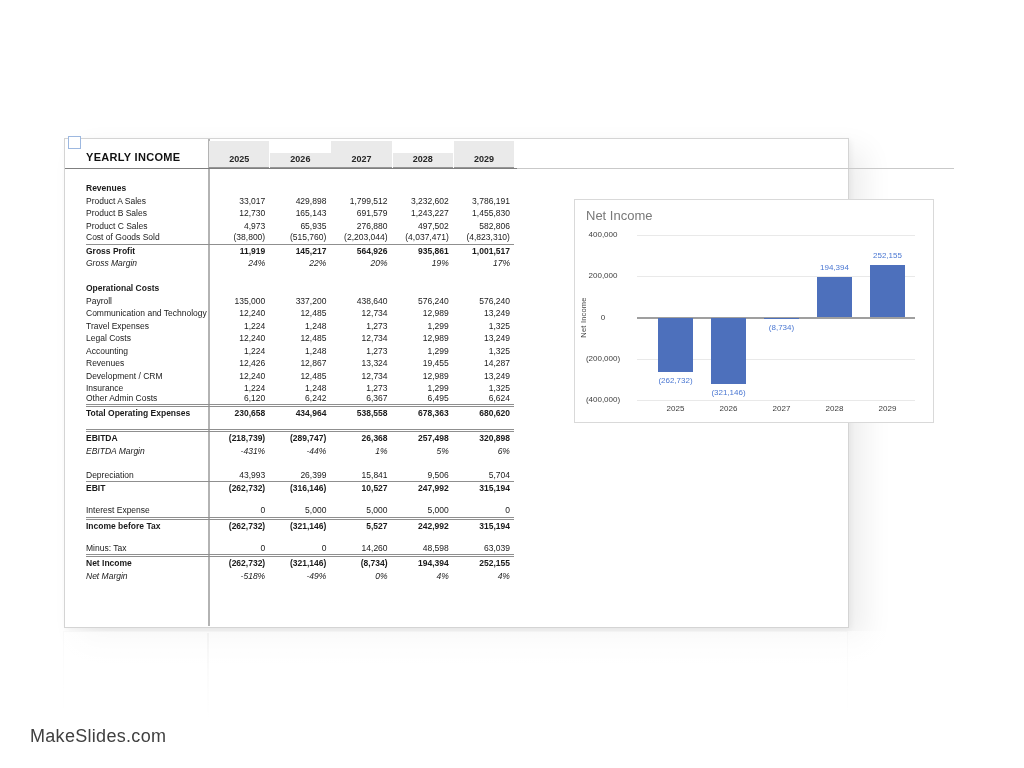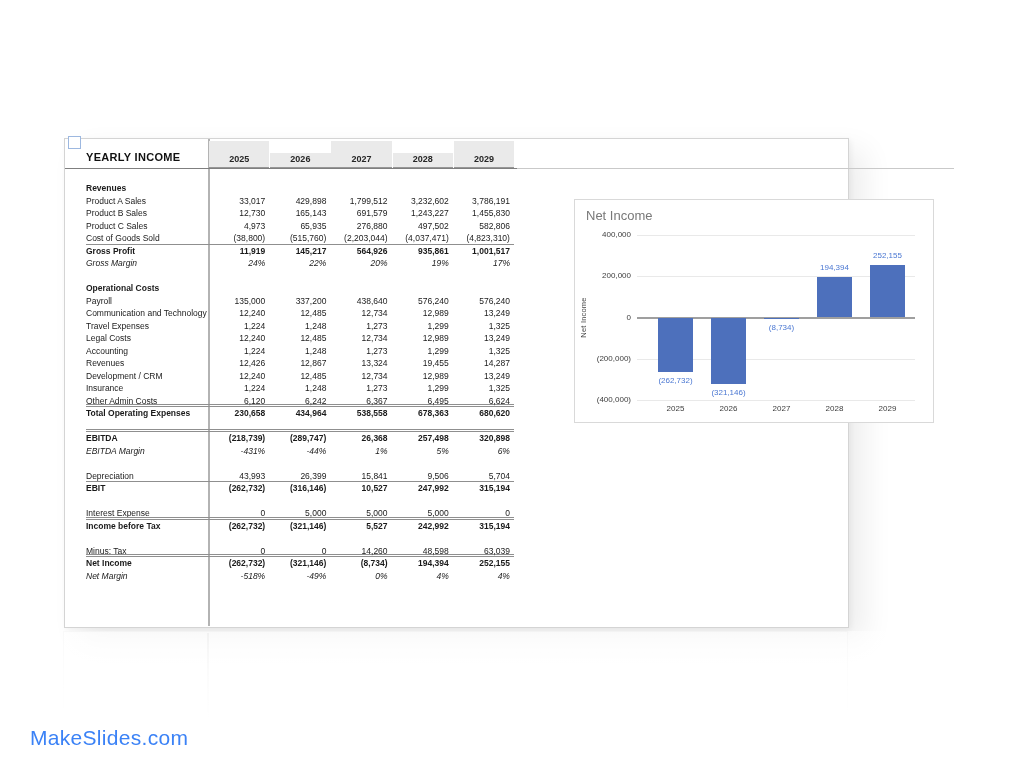--- a/index.html
+++ b/index.html
@@ -31,42 +31,42 @@
     border-bottom:1px solid #969696; display:flex; align-items:flex-end; justify-content:center;
     font-weight:bold; font-size:9px; color:#262626; padding-bottom:3px;
   }
   .ycell.tall  { top:2px;    height:26.5px; }
   .ycell.short { top:13.5px; height:15px; }
 
   
   .tbody { position:absolute; left:21px; top:43px; width:428px; }
   .trow {
     display:flex; height:12.5px; box-sizing:border-box;
-    font-size:8.5px; line-height:12.5px; color:#1a1a1a; white-space:nowrap;
+    font-size:8.5px; line-height:12.5px; color:#1a1a1a; white-space:nowrap;align-items:flex-end;
   }
   .trow .lbl  { width:122px; overflow:hidden; }
   .trow .cell { width:61.2px; text-align:right; padding-right:4px; box-sizing:border-box; }
   .trow.bold   { font-weight:bold; }
   .trow.italic { font-style:italic; }
   .trow.b-single { border-bottom:1px solid #8f8f8f; }
   .trow.b-double { border-bottom:3px double #8f8f8f; }
 
   
   .chart {
     position:absolute; left:509px; top:60px; width:360px; height:224px;
     background:#ffffff; border:1px solid #d9d9d9; box-sizing:border-box;
   }
   .c-title { position:absolute; left:11px; top:8px; font-size:13px; color:#787878; }
   .c-ylab  { position:absolute; left:2px; top:35px; height:165px; width:12px;
              display:flex; align-items:center; justify-content:center; }
   .c-ylab span { transform:rotate(-90deg); font-size:7.5px; color:#444;
                  white-space:nowrap; letter-spacing:0.2px; }
   .grid  { position:absolute; left:62px; width:278px; height:1px; background:#e9e9e9; }
   .grid.zero { height:2px; background:#9f9f9f; }
-  .ytick { position:absolute; left:0; width:56px; text-align:right; font-size:8px;
+  .ytick { position:absolute; left:0; width:56px; text-align:center; font-size:8px;
            color:#3d3d3d; height:10px; line-height:10px; }
   .xtick { position:absolute; top:204px; text-align:center; font-size:8px; color:#3d3d3d; }
   .bar    { position:absolute; }
   .blabel { position:absolute; text-align:center; font-size:8px; white-space:nowrap; }
 
   
   .reflection {
     position:absolute; left:63px; top:631px; width:893px; height:95px;
     overflow:hidden; pointer-events:none;
   }
@@ -74,22 +74,22 @@
     left:0 !important; top:0 !important; transform:scaleY(-1);
     opacity:0.25; box-shadow:none !important; filter:blur(0.4px);
   }
   .reflection::after {
     content:""; position:absolute; inset:0; z-index:5;
     background:linear-gradient(180deg, rgba(255,255,255,0.5) 0%,
                rgba(255,255,255,0.82) 45%, #ffffff 92%);
   }
 
   .watermark {
-    position:absolute; left:30px; top:726px; font-size:21px;
-    color:#3b82f6; letter-spacing:0.3px;
+    position:absolute; left:30px; top:726px; font-size:18px;
+    color:#404040; letter-spacing:0.3px;
   }
 </style>
 </head>
 <body>
 
 <div class="slide">
   <div class="sel-square"></div>
   <div class="vline"></div>
   <div class="slide-title">YEARLY INCOME</div>
   <div>

